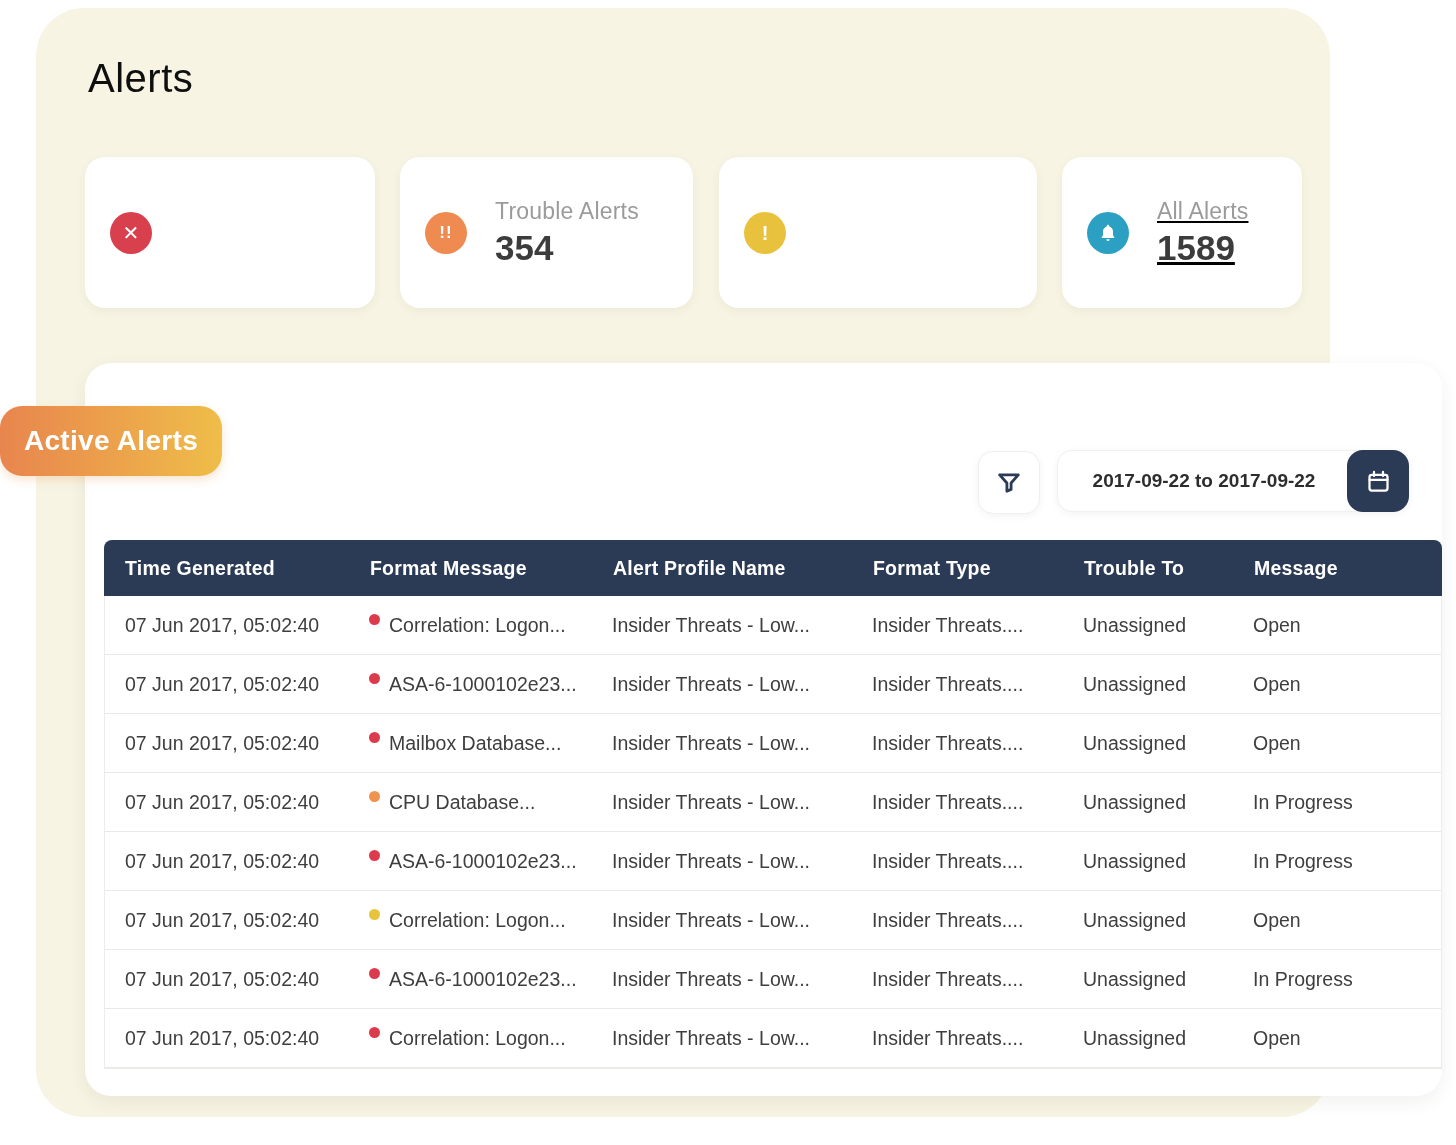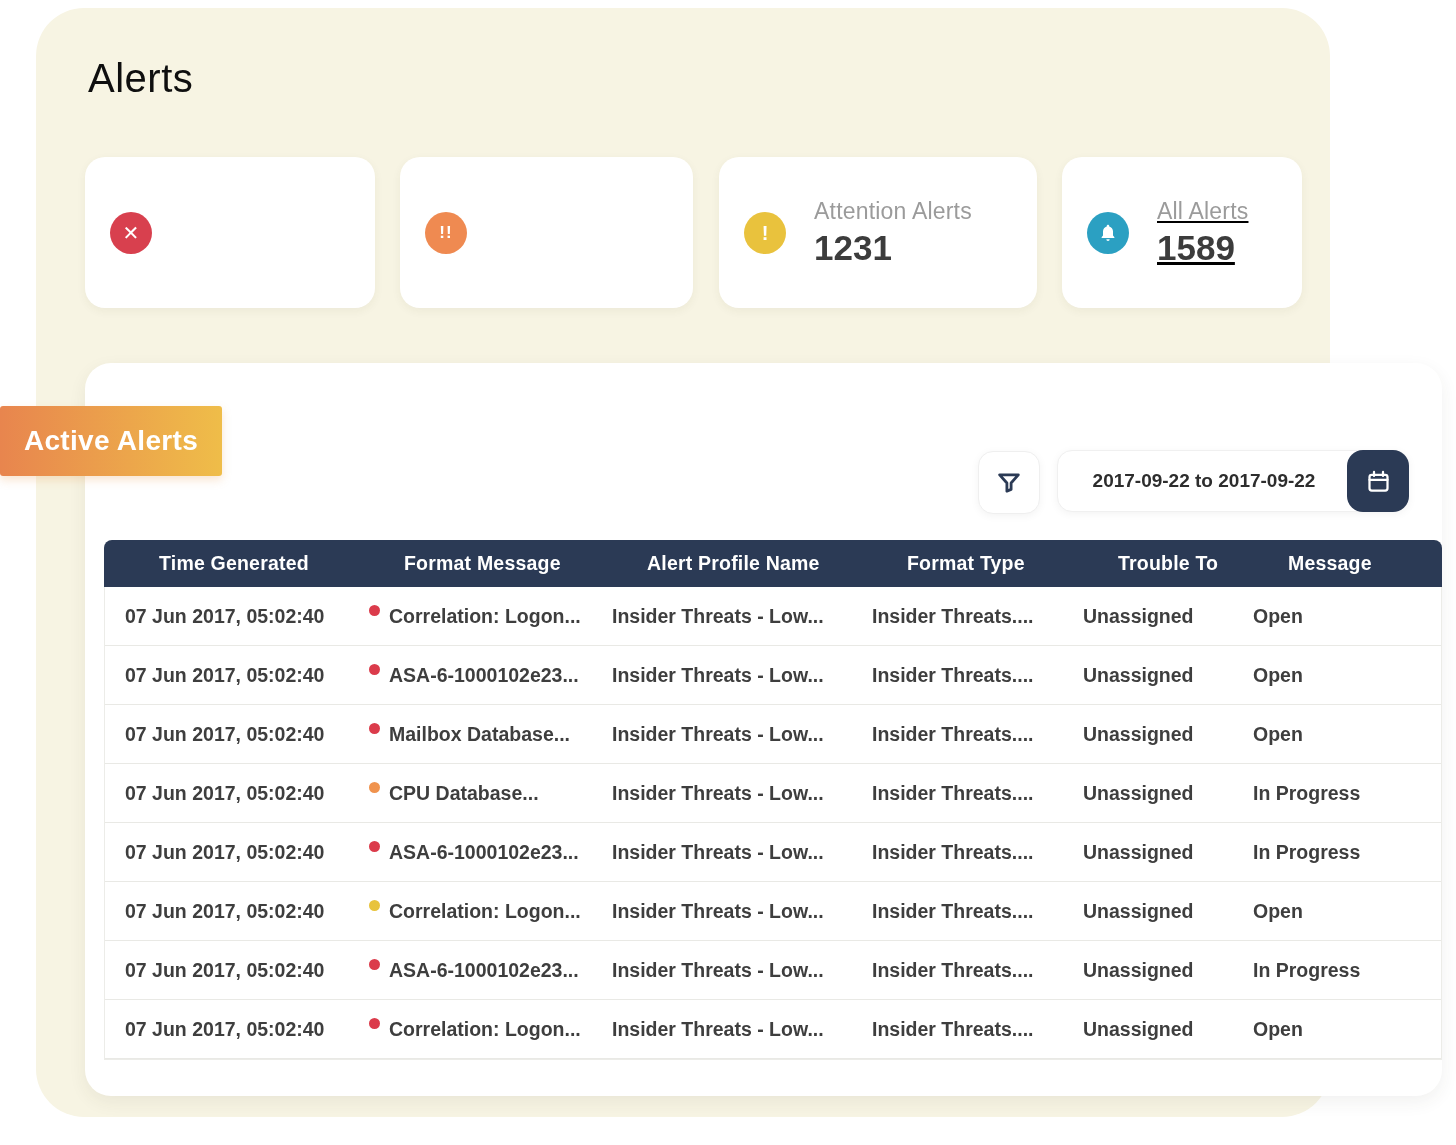--- a/index.html
+++ b/index.html
@@ -35,21 +35,21 @@
   .stat-text{display:flex;flex-direction:column;}
   .stat-label{font-size:23px;color:#9B9B9B;letter-spacing:.2px;}
   .stat-value{font-size:35px;font-weight:700;color:#3C3C3C;margin-top:3px;}
   
   .main-panel{
     position:absolute;left:85px;top:363px;width:1357px;height:733px;
     background:#fff;border-radius:26px;
     box-shadow:0 6px 18px rgba(60,60,40,.07);
   }
   .active-badge{
-    position:absolute;left:0;top:406px;width:222px;height:70px;border-radius:3px;
+    position:absolute;left:0;top:406px;width:222px;height:70px;border-radius:22px;
     background:linear-gradient(90deg,#E8854E 0%,#EFBD49 100%);
     display:flex;align-items:center;justify-content:center;
     color:#fff;font-size:28px;font-weight:700;letter-spacing:.3px;
     box-shadow:0 4px 10px rgba(230,150,70,.25);
   }
   .filter-btn{
     position:absolute;left:978px;top:451px;width:60px;height:61px;
     background:#fff;border:1px solid #efefef;border-radius:15px;
     box-shadow:0 2px 8px rgba(0,0,0,.05);
     display:flex;align-items:center;justify-content:center;cursor:pointer;
@@ -66,32 +66,32 @@
   }
   .calendar-btn{
     position:absolute;right:0;top:0;width:62px;height:62px;
     background:#2B3A55;border-radius:16px;
     display:flex;align-items:center;justify-content:center;cursor:pointer;
   }
   
   .alerts-table{position:absolute;left:104px;top:540px;width:1338px;}
   .thead{
     display:grid;grid-template-columns:245px 243px 260px 211px 170px 1fr;
-    background:#2B3A55;height:47px;align-items:center;border-radius:8px 8px 0 0;
-    color:#fff;font-size:19.5px;font-weight:600;letter-spacing:.2px;padding-left:34px;
+    background:#2B3A55;height:56px;align-items:center;border-radius:8px 8px 0 0;
+    color:#fff;font-size:19.5px;font-weight:600;letter-spacing:.2px;
   }
   .thead .cell{padding-left:21px;}
   .tbody{border:1px solid #ECECE8;border-top:none;background:#fff;}
   .trow{
     display:grid;grid-template-columns:244px 243px 260px 211px 170px 1fr;
     height:58px;align-items:center;border-bottom:1px solid #E9E9E5;
     font-size:19.5px;color:#3E3E3E;
   }
   .trow:last-child{border-bottom:1px solid #E9E9E5;}
-  .trow .cell{padding-left:20px;white-space:nowrap;overflow:hidden;font-weight:bold;}
+  .trow .cell{padding-left:20px;white-space:nowrap;overflow:hidden;}
   .msg-cell{display:flex;align-items:flex-start;gap:9px;}
   .sev-dot{width:11px;height:11px;border-radius:50%;flex:0 0 auto;}
   svg{display:block;}
 </style>
 </head>
 <body>
 
 <div class="bg-card"></div>
 
 <div class="page-title">Alerts</div>
@@ -99,29 +99,29 @@
 <div class="stat-card c1">
   <div class="stat-icon" style="background: rgb(216, 64, 78);">
     <span>✕</span>
   </div>
 </div>
 
 <div class="stat-card c2">
   <div class="stat-icon" style="font-size: 17px; letter-spacing: 1px; background: rgb(239, 138, 81);">
     <span>!!</span>
   </div>
+  <div class="stat-text">
+    <span class="stat-label">Trouble Alerts</span>
+    <span class="stat-value">354</span>
+  </div>
 </div>
 
 <div class="stat-card c3">
   <div class="stat-icon" style="background: rgb(233, 194, 61);">
     <span>!</span>
-  </div>
-  <div class="stat-text">
-    <span class="stat-label">Attention Alerts</span>
-    <span class="stat-value">1231</span>
   </div>
 </div>
 
 <div class="stat-card c4">
   <div class="stat-icon" style="background: rgb(43, 160, 194);">
     <svg width="20" height="20" viewBox="0 0 24 24" fill="#ffffff">
       <path d="M12 2c-.8 0-1.5.7-1.5 1.5v.6C7.9 4.8 6 7.1 6 10v5l-1.7 2.2c-.3.4 0 .8.4.8h14.6c.4 0 .7-.4.4-.8L18 15v-5c0-2.9-1.9-5.2-4.5-5.9v-.6C13.5 2.7 12.8 2 12 2z"></path>
       <path d="M10 19.5a2 2 0 0 0 4 0z"></path>
     </svg>
   </div>

